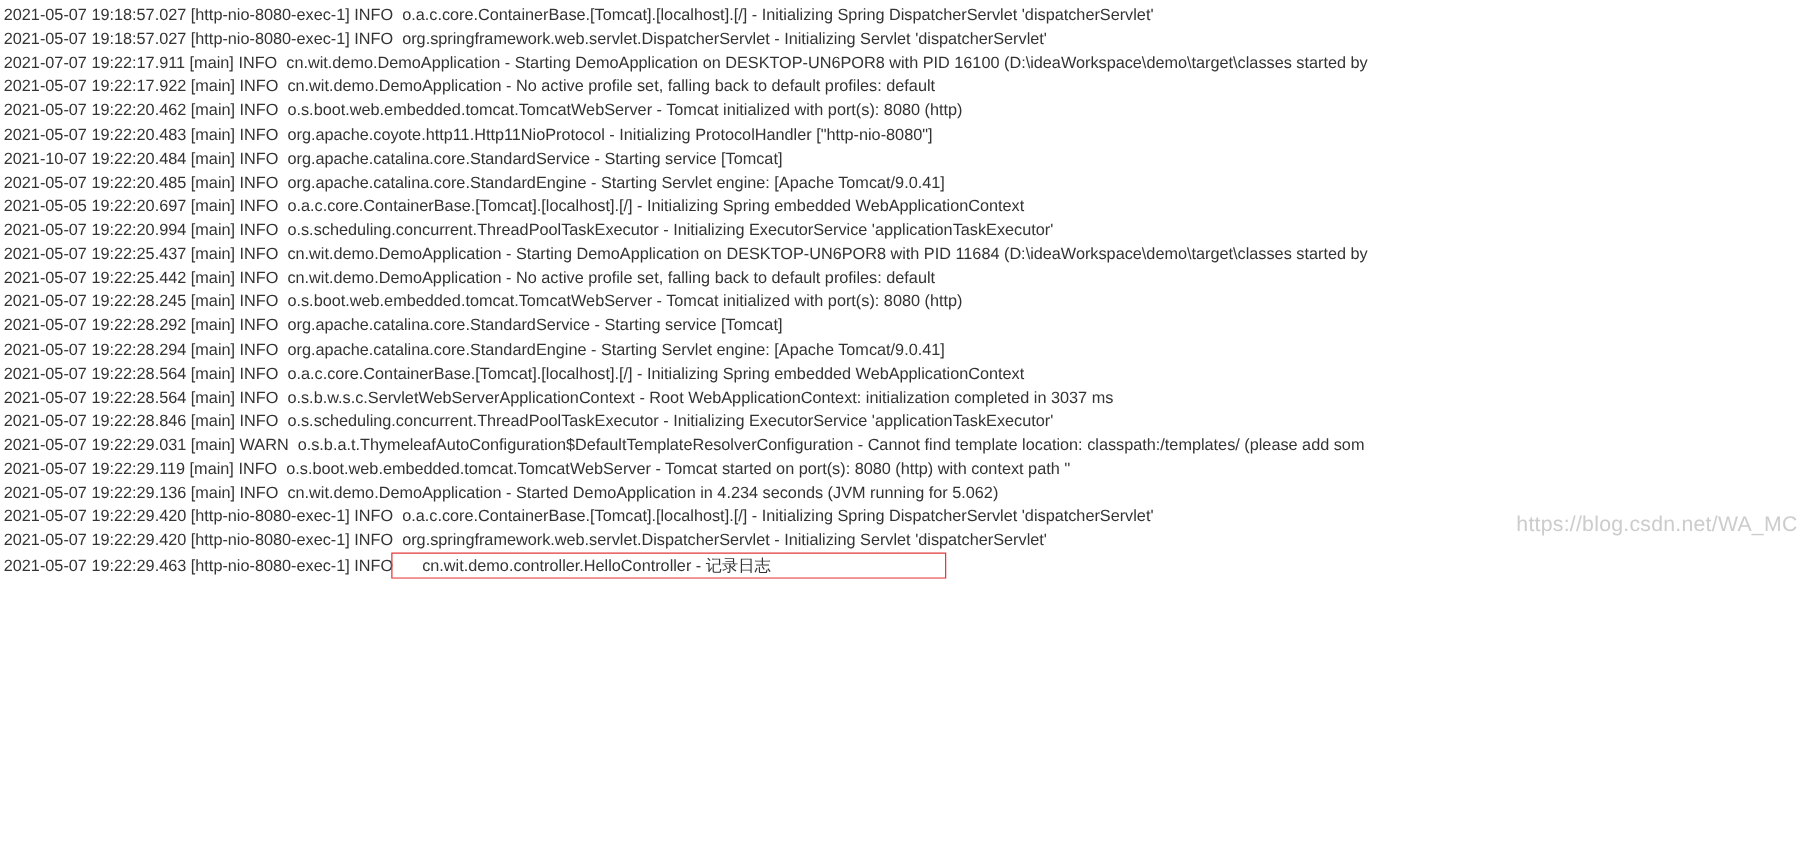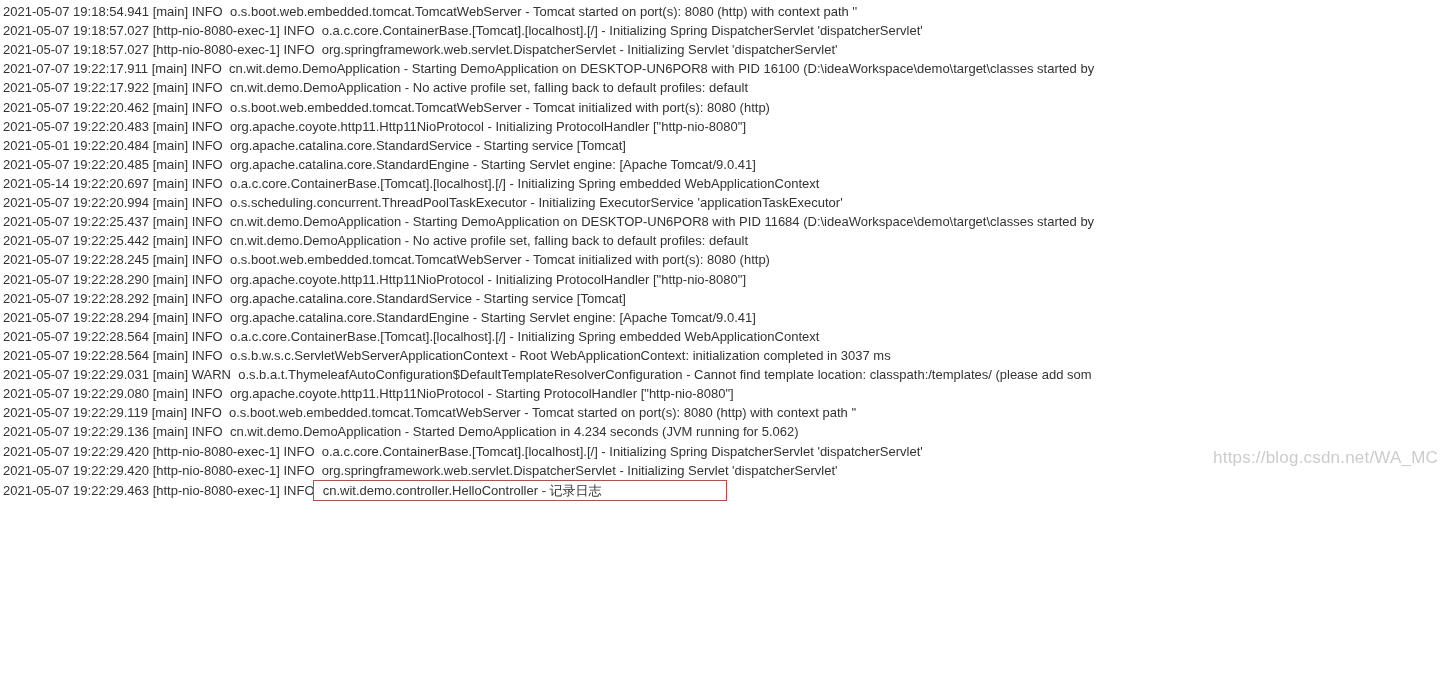--- a/index.html
+++ b/index.html
@@ -13,58 +13,56 @@
       line-height: 1.47;
       padding: 2px 0 0 3px;
       position: relative;
     }
     .log-line {
       white-space: pre;
     }
     .highlight-box {
       display: inline-block;
       border: 1.5px solid #e4393c;
-      padding: 0 2px;
+      padding: 0 17px;
       margin-left: -2px;
       text-align: center;
     }
     .watermark {
       position: absolute;
       right: 8px;
       bottom: 30px;
       color: #ccc;
       font-size: 17px;
       letter-spacing: 0.2px;
       pointer-events: none;
     }
   </style>
 </head>
 <body>
 
 <div id="log-container">
-    <div class="log-line"><span>2021-05-07 19:18:54.941</span> <span>[main]</span> <span>INFO</span><span>  o.s.boot.web.embedded.tomcat.TomcatWebServer - Tomcat started on port(s): 8080 (http) with context path ''</span></div>
     <div class="log-line"><span>2021-05-07 19:18:57.027</span> <span>[http-nio-8080-exec-1]</span> <span>INFO</span><span>  o.a.c.core.ContainerBase.[Tomcat].[localhost].[/] - Initializing Spring DispatcherServlet 'dispatcherServlet'</span></div>
     <div class="log-line"><span>2021-05-07 19:18:57.027</span> <span>[http-nio-8080-exec-1]</span> <span>INFO</span><span>  org.springframework.web.servlet.DispatcherServlet - Initializing Servlet 'dispatcherServlet'</span></div>
     <div class="log-line"><span>2021-07-07 19:22:17.911</span> <span>[main]</span> <span>INFO</span><span>  cn.wit.demo.DemoApplication - Starting DemoApplication on DESKTOP-UN6POR8 with PID 16100 (D:\ideaWorkspace\demo\target\classes started by </span></div>
     <div class="log-line"><span>2021-05-07 19:22:17.922</span> <span>[main]</span> <span>INFO</span><span>  cn.wit.demo.DemoApplication - No active profile set, falling back to default profiles: default</span></div>
     <div class="log-line"><span>2021-05-07 19:22:20.462</span> <span>[main]</span> <span>INFO</span><span>  o.s.boot.web.embedded.tomcat.TomcatWebServer - Tomcat initialized with port(s): 8080 (http)</span></div>
     <div class="log-line"><span>2021-05-07 19:22:20.483</span> <span>[main]</span> <span>INFO</span><span>  org.apache.coyote.http11.Http11NioProtocol - Initializing ProtocolHandler ["http-nio-8080"]</span></div>
-    <div class="log-line"><span>2021-05-01 19:22:20.484</span> <span>[main]</span> <span>INFO</span><span>  org.apache.catalina.core.StandardService - Starting service [Tomcat]</span></div>
+    <div class="log-line"><span>2021-10-07 19:22:20.484</span> <span>[main]</span> <span>INFO</span><span>  org.apache.catalina.core.StandardService - Starting service [Tomcat]</span></div>
     <div class="log-line"><span>2021-05-07 19:22:20.485</span> <span>[main]</span> <span>INFO</span><span>  org.apache.catalina.core.StandardEngine - Starting Servlet engine: [Apache Tomcat/9.0.41]</span></div>
-    <div class="log-line"><span>2021-05-14 19:22:20.697</span> <span>[main]</span> <span>INFO</span><span>  o.a.c.core.ContainerBase.[Tomcat].[localhost].[/] - Initializing Spring embedded WebApplicationContext</span></div>
+    <div class="log-line"><span>2021-05-05 19:22:20.697</span> <span>[main]</span> <span>INFO</span><span>  o.a.c.core.ContainerBase.[Tomcat].[localhost].[/] - Initializing Spring embedded WebApplicationContext</span></div>
     <div class="log-line"><span>2021-05-07 19:22:20.994</span> <span>[main]</span> <span>INFO</span><span>  o.s.scheduling.concurrent.ThreadPoolTaskExecutor - Initializing ExecutorService 'applicationTaskExecutor'</span></div>
     <div class="log-line"><span>2021-05-07 19:22:25.437</span> <span>[main]</span> <span>INFO</span><span>  cn.wit.demo.DemoApplication - Starting DemoApplication on DESKTOP-UN6POR8 with PID 11684 (D:\ideaWorkspace\demo\target\classes started by </span></div>
     <div class="log-line"><span>2021-05-07 19:22:25.442</span> <span>[main]</span> <span>INFO</span><span>  cn.wit.demo.DemoApplication - No active profile set, falling back to default profiles: default</span></div>
     <div class="log-line"><span>2021-05-07 19:22:28.245</span> <span>[main]</span> <span>INFO</span><span>  o.s.boot.web.embedded.tomcat.TomcatWebServer - Tomcat initialized with port(s): 8080 (http)</span></div>
-    <div class="log-line"><span>2021-05-07 19:22:28.290</span> <span>[main]</span> <span>INFO</span><span>  org.apache.coyote.http11.Http11NioProtocol - Initializing ProtocolHandler ["http-nio-8080"]</span></div>
     <div class="log-line"><span>2021-05-07 19:22:28.292</span> <span>[main]</span> <span>INFO</span><span>  org.apache.catalina.core.StandardService - Starting service [Tomcat]</span></div>
     <div class="log-line"><span>2021-05-07 19:22:28.294</span> <span>[main]</span> <span>INFO</span><span>  org.apache.catalina.core.StandardEngine - Starting Servlet engine: [Apache Tomcat/9.0.41]</span></div>
     <div class="log-line"><span>2021-05-07 19:22:28.564</span> <span>[main]</span> <span>INFO</span><span>  o.a.c.core.ContainerBase.[Tomcat].[localhost].[/] - Initializing Spring embedded WebApplicationContext</span></div>
     <div class="log-line"><span>2021-05-07 19:22:28.564</span> <span>[main]</span> <span>INFO</span><span>  o.s.b.w.s.c.ServletWebServerApplicationContext - Root WebApplicationContext: initialization completed in 3037 ms</span></div>
+    <div class="log-line"><span>2021-05-07 19:22:28.846</span> <span>[main]</span> <span>INFO</span><span>  o.s.scheduling.concurrent.ThreadPoolTaskExecutor - Initializing ExecutorService 'applicationTaskExecutor'</span></div>
     <div class="log-line"><span>2021-05-07 19:22:29.031</span> <span>[main]</span> <span>WARN</span><span>  o.s.b.a.t.ThymeleafAutoConfiguration$DefaultTemplateResolverConfiguration - Cannot find template location: classpath:/templates/ (please add som</span></div>
-    <div class="log-line"><span>2021-05-07 19:22:29.080</span> <span>[main]</span> <span>INFO</span><span>  org.apache.coyote.http11.Http11NioProtocol - Starting ProtocolHandler ["http-nio-8080"]</span></div>
     <div class="log-line"><span>2021-05-07 19:22:29.119</span> <span>[main]</span> <span>INFO</span><span>  o.s.boot.web.embedded.tomcat.TomcatWebServer - Tomcat started on port(s): 8080 (http) with context path ''</span></div>
     <div class="log-line"><span>2021-05-07 19:22:29.136</span> <span>[main]</span> <span>INFO</span><span>  cn.wit.demo.DemoApplication - Started DemoApplication in 4.234 seconds (JVM running for 5.062)</span></div>
     <div class="log-line"><span>2021-05-07 19:22:29.420</span> <span>[http-nio-8080-exec-1]</span> <span>INFO</span><span>  o.a.c.core.ContainerBase.[Tomcat].[localhost].[/] - Initializing Spring DispatcherServlet 'dispatcherServlet'</span></div>
     <div class="log-line"><span>2021-05-07 19:22:29.420</span> <span>[http-nio-8080-exec-1]</span> <span>INFO</span><span>  org.springframework.web.servlet.DispatcherServlet - Initializing Servlet 'dispatcherServlet'</span></div>
     <div class="log-line"><span>2021-05-07 19:22:29.463</span> <span>[http-nio-8080-exec-1]</span> <span>INFO</span><span class="highlight-box">  cn.wit.demo.controller.HelloController - 记录日志                                  </span></div>
   </div>
 <div class="watermark">https://blog.csdn.net/WA_MC</div>
 
 </body></html>

